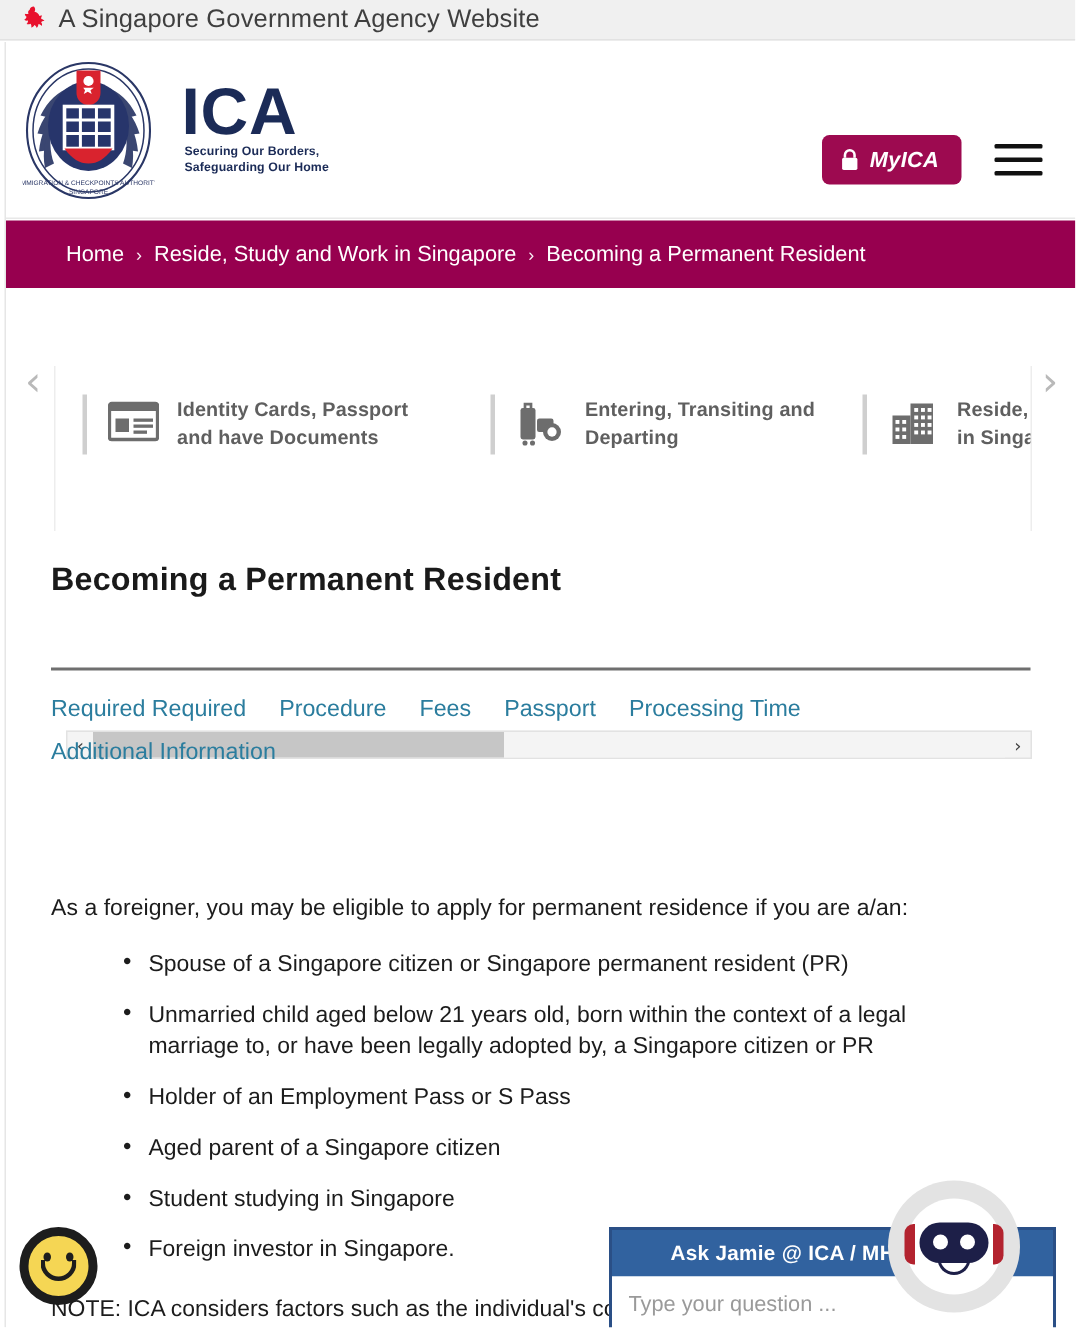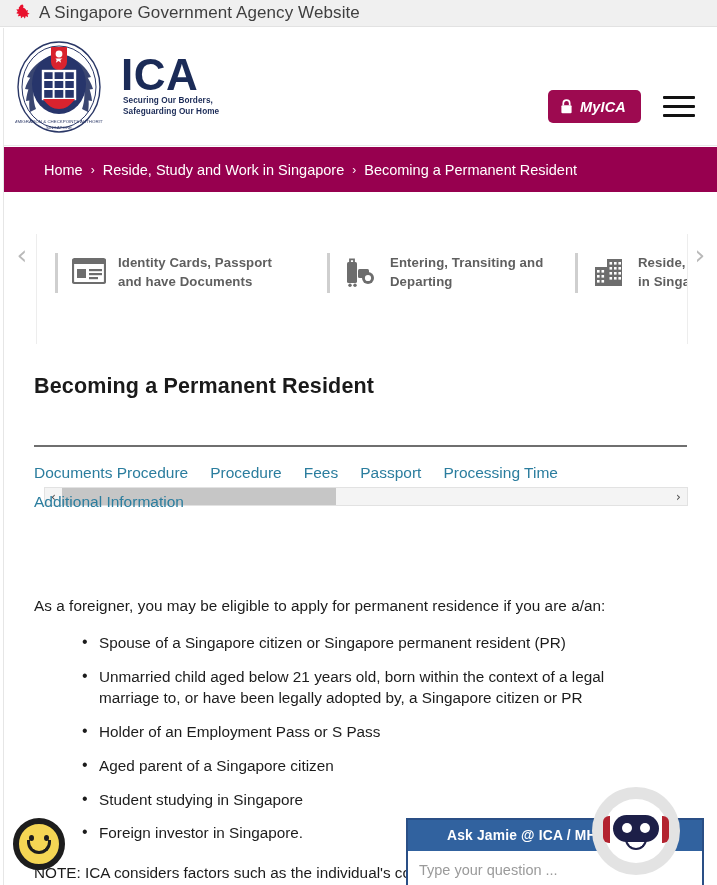--- a/index.html
+++ b/index.html
@@ -106,21 +106,21 @@
   .arrow-left, .arrow-right {
     position: absolute; top: 48px;
     width: 22px; height: 30px;
     color: #b9b9b9; font-size: 27px; line-height: 30px;
     text-align: center; cursor: pointer; user-select: none;
     font-family: "DejaVu Sans", sans-serif;
   }
   .arrow-left { left: 7px; }
   .arrow-right { right: 6px; }
   .carousel {
-    position: absolute; left: 32px; top: 42px;
+    position: absolute; left: 32px; top: 52px;
     width: 652px; height: 110px;
     background: #fff;
     border-left: 1px solid #ededed;
     border-right: 1px solid #ededed;
     overflow: hidden;
   }
   .cards {
     display: flex; align-items: center;
     height: 74px; padding-top: 4px;
   }
@@ -438,21 +438,21 @@
         <span class="sarrow">›</span>
       </div>
     </div>
 
     <div class="content">
       <div class="content-inner">
         <h1 class="page-title">Becoming a Permanent Resident</h1>
         <div class="hr"></div>
 
         <div class="quicklinks">
-          <a href="#">Documents Procedure</a>
+          <a href="#">Required Required</a>
           <a href="#">Procedure</a>
           <a href="#">Fees</a>
           <a href="#">Passport</a>
           <a href="#">Processing Time</a>
           <a href="#">Additional Information</a>
         </div>
 
         <p class="intro">As a foreigner, you may be eligible to apply for permanent residence if you are a/an:</p>
 
         <ul class="eligibility">

